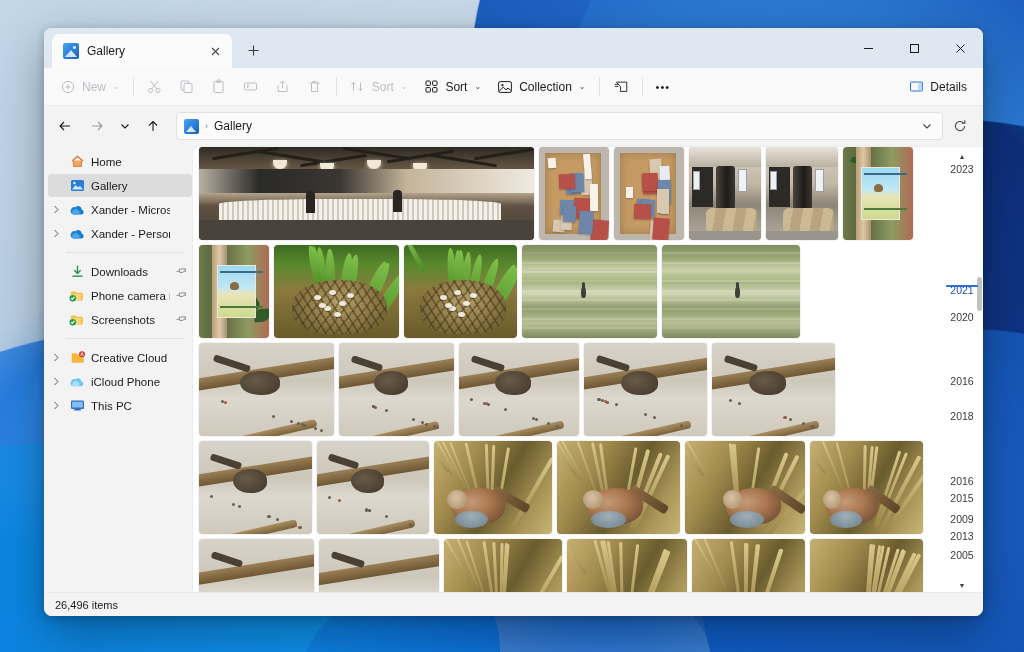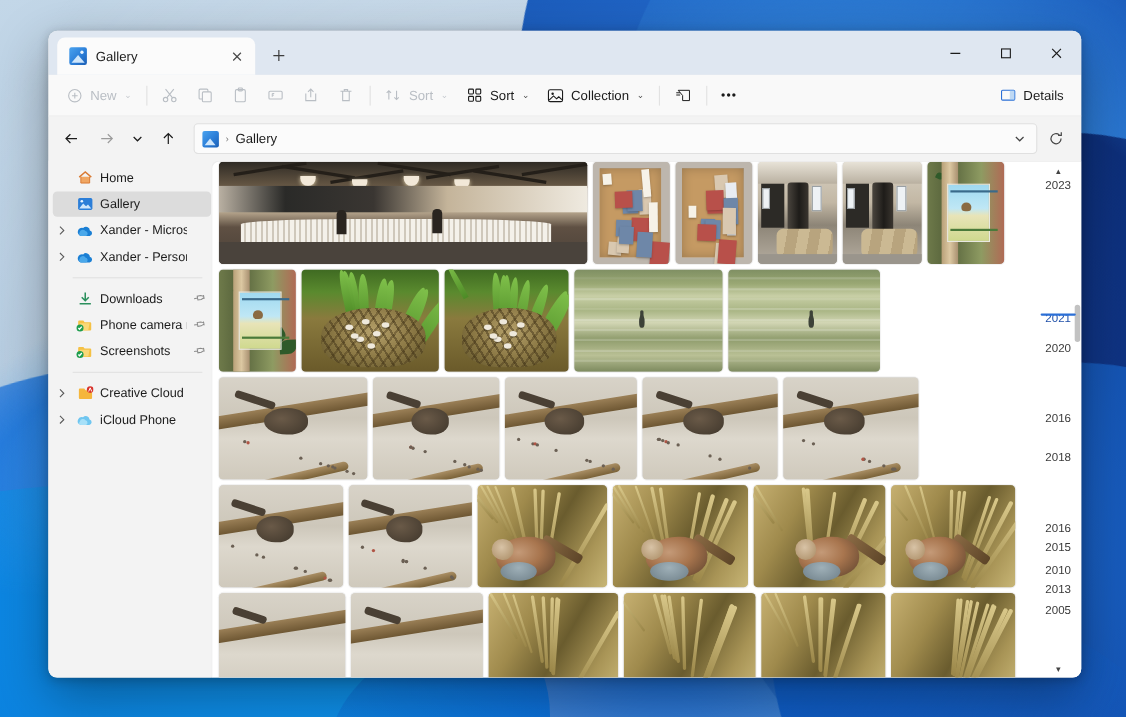--- a/index.html
+++ b/index.html
@@ -699,20 +699,36 @@
             </span>
             <span class="nv-ico">
               <svg width="16" height="14" viewBox="0 0 16 14">
                 <path d="M4.2 11.3 h8 a2.5 2.5 0 0 0 .2 -4.9 a3.4 3.4 0 0 0 -5.9 -2.1 a2.9 2.9 0 0 0 -2.3 7 z" fill="#6fc6f0"></path>
                 <path d="M4.2 11.3 h5 a2.2 2.2 0 0 0 -.5 -4.2 a2.8 2.8 0 0 0 -5.1 1 a2.1 2.1 0 0 0 .6 3.2 z" fill="#a7e0f8"></path>
               </svg>
             </span>
             <span class="nv-label">iCloud Phone</span>
             <span class="nv-pin"></span>
           </div>
+          <div class="nv-item">
+            <span class="nv-chev">
+              <svg width="7" height="9" viewBox="0 0 7 9">
+                <path d="M1.5 1 L5 4.5 L1.5 8" stroke="#5a5a5a" stroke-width="1" fill="none"></path>
+              </svg>
+            </span>
+            <span class="nv-ico">
+              <svg width="15" height="15" viewBox="0 0 15 15">
+                <rect x="1" y="2.6" width="13" height="8.4" rx="1" fill="#2f6fc4"></rect>
+                <rect x="2.1" y="3.7" width="10.8" height="5.8" fill="#84bff0"></rect>
+                <path d="M3.6 12.6 H11.4 L10.3 11 H4.7 Z" fill="#2f6fc4"></path>
+              </svg>
+            </span>
+            <span class="nv-label">This PC</span>
+            <span class="nv-pin"></span>
+          </div>
         </div>
 
       <div class="content">
         <div class="grid-wrap">
           <div class="grid" id="grid">
               <div class="thumb" title="Panoramic cafe interior with counter and hanging lamps" style="width: 335px;">
                 <div class="sc cafe">
                   <div class="ceil"></div>
                   <div class="beam" style="left:4%;width:20%;transform:rotate(-9deg);top:5%"></div>
                   <div class="beam" style="left:17%;width:20%;transform:rotate(9deg);top:9%"></div>
@@ -1163,22 +1179,25 @@
             <div class="scrollbar">
               <div class="sb-thumb"></div>
             </div>
           <div class="yr" style="top: 16px;">2023</div>
               <div class="yr cur" style="top: 137px;">2021</div>
               <div class="yr" style="top: 164px;">2020</div>
               <div class="yr" style="top: 228px;">2016</div>
               <div class="yr" style="top: 263px;">2018</div>
               <div class="yr" style="top: 328px;">2016</div>
               <div class="yr" style="top: 345px;">2015</div>
-              <div class="yr" style="top: 366px;">2010</div>
+              <div class="yr" style="top: 366px;">2009</div>
               <div class="yr" style="top: 383px;">2013</div>
               <div class="yr" style="top: 402px;">2005</div>
             </div>
         </div>
       </div>
     </div>
 
+    <div class="statusbar">
+      <span>26,496 items</span>
+    </div>
   </div>
 </div>
 
 </body></html>

